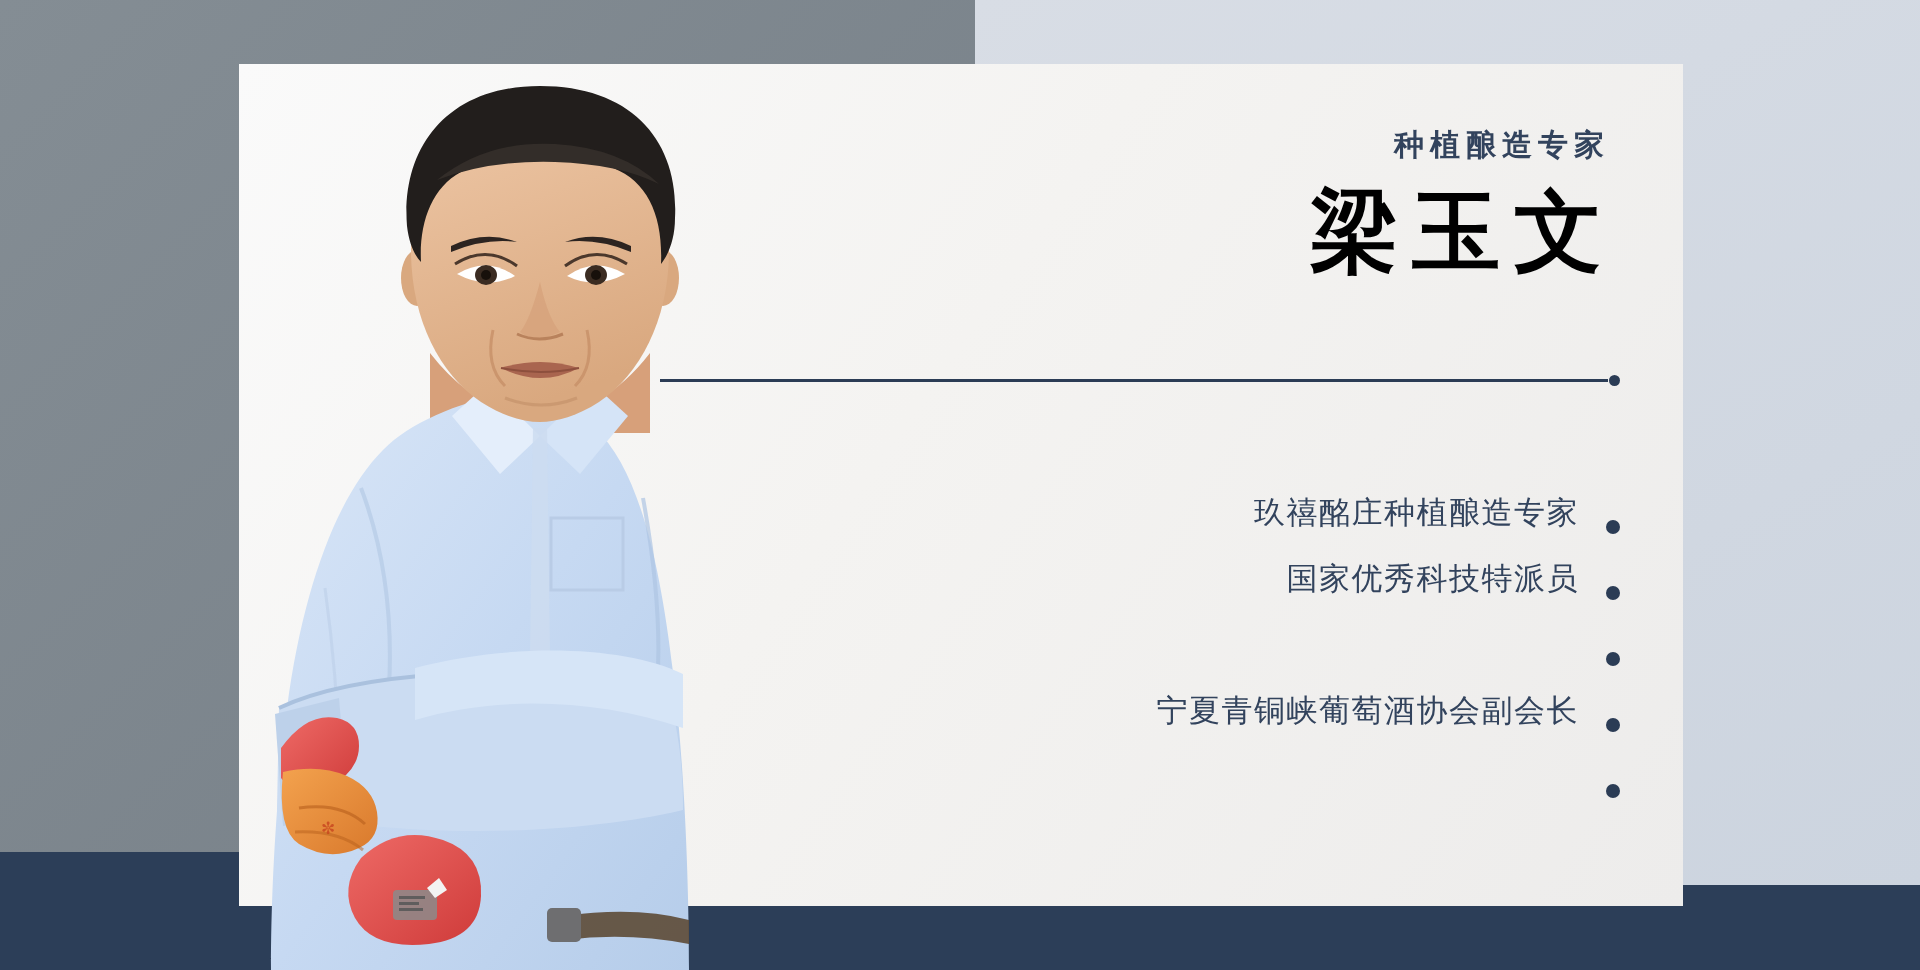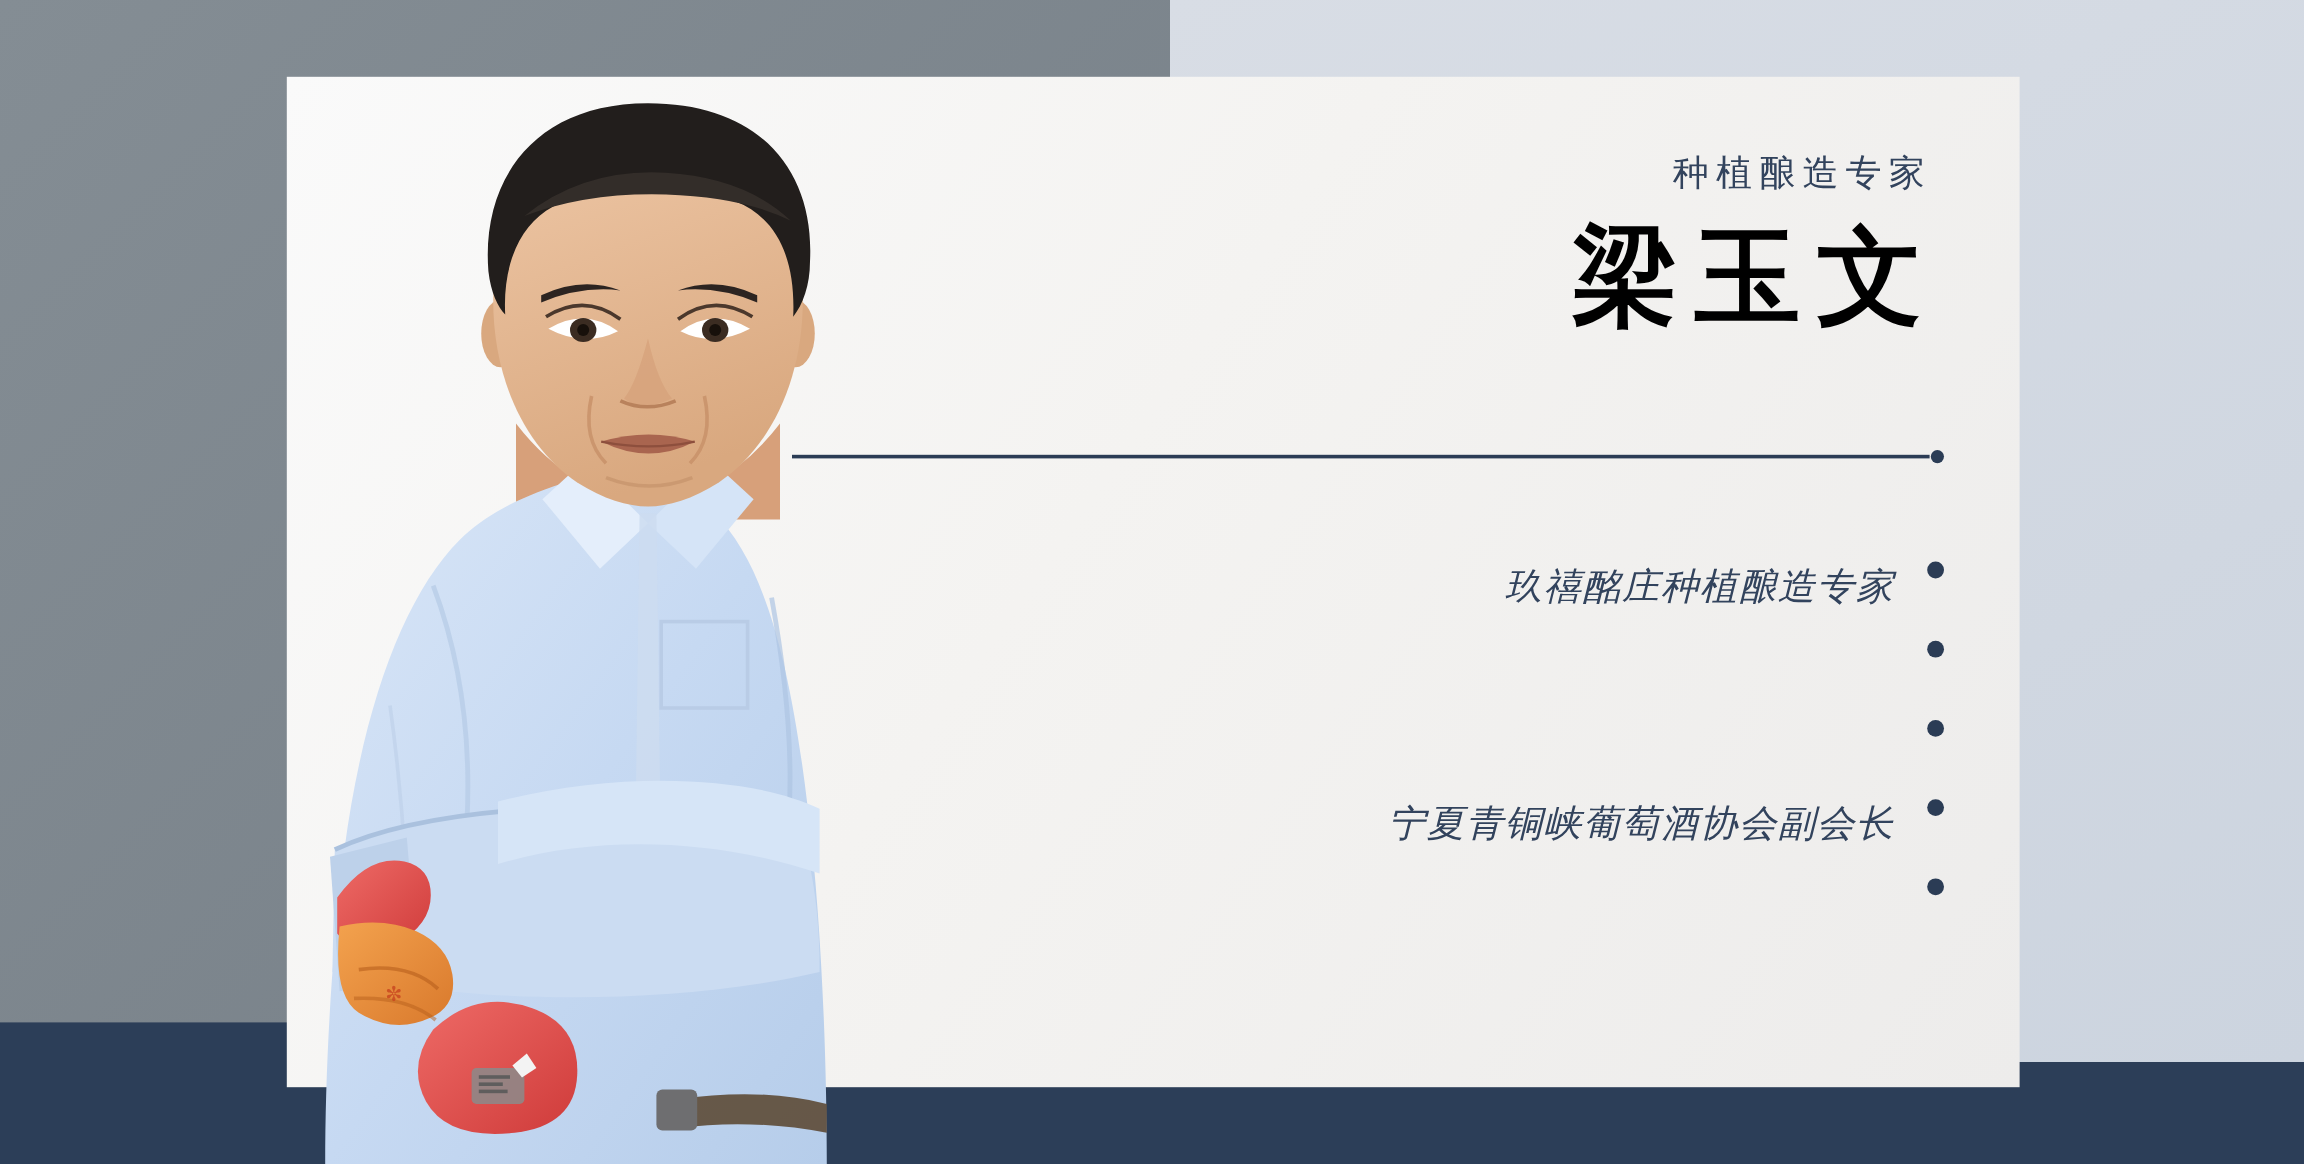--- a/index.html
+++ b/index.html
@@ -32,21 +32,21 @@
   }
   #portrait svg { position:absolute; left:0; top:0; }
 
   
   #info {
     position:absolute; left:660px; top:130px; width:960px;
     text-align:right;
   }
   #subtitle {
     font-size:30px; letter-spacing:6px; color:#32435d;
-    font-weight:400; line-height:1; padding-right:10px;
+    font-weight:700; line-height:1; padding-right:10px;
   }
   #name {
     font-family:"Liberation Serif", serif;
     font-size:88px; font-weight:700; letter-spacing:14px;
     color:#000000; line-height:1.25; margin-top:18px; padding-right:4px;
   }
   #divider {
     position:absolute; left:660px; top:374px; width:960px; height:12px;
   }
   #divider .line {
@@ -56,23 +56,22 @@
   #divider .dot {
     position:absolute; right:0; top:1px; width:11px; height:11px;
     border-radius:50%; background:#2b3c55;
   }
 
   
   #creds {
     position:absolute; left:660px; top:468px; width:960px;
   }
   .cred-row {
-    display:flex; align-items:flex-start; justify-content:flex-end;
+    display:flex; align-items:flex-end; justify-content:flex-end;
     height:66px;
-    font-style:italic;
   }
   .cred-text {
     font-size:31px; color:#32435d; letter-spacing:1.5px;
     white-space:nowrap;
   }
   .cred-bullet {
     width:14px; height:14px; border-radius:50%;
     background:#2b3c55; margin-left:27px; flex:0 0 auto;
   }
 </style>
@@ -227,20 +226,21 @@
     <div class="line"></div>
     <div class="dot"></div>
   </div>
 
   <div id="creds">
     <div class="cred-row">
       <span class="cred-text">玖禧酩庄种植酿造专家</span>
       <span class="cred-bullet"></span>
     </div>
     <div class="cred-row">
+      <span class="cred-text">国家优秀科技特派员</span>
       <span class="cred-bullet"></span>
     </div>
     <div class="cred-row">
       <span class="cred-bullet"></span>
     </div>
     <div class="cred-row">
       <span class="cred-text">宁夏青铜峡葡萄酒协会副会长</span>
       <span class="cred-bullet"></span>
     </div>
     <div class="cred-row">

